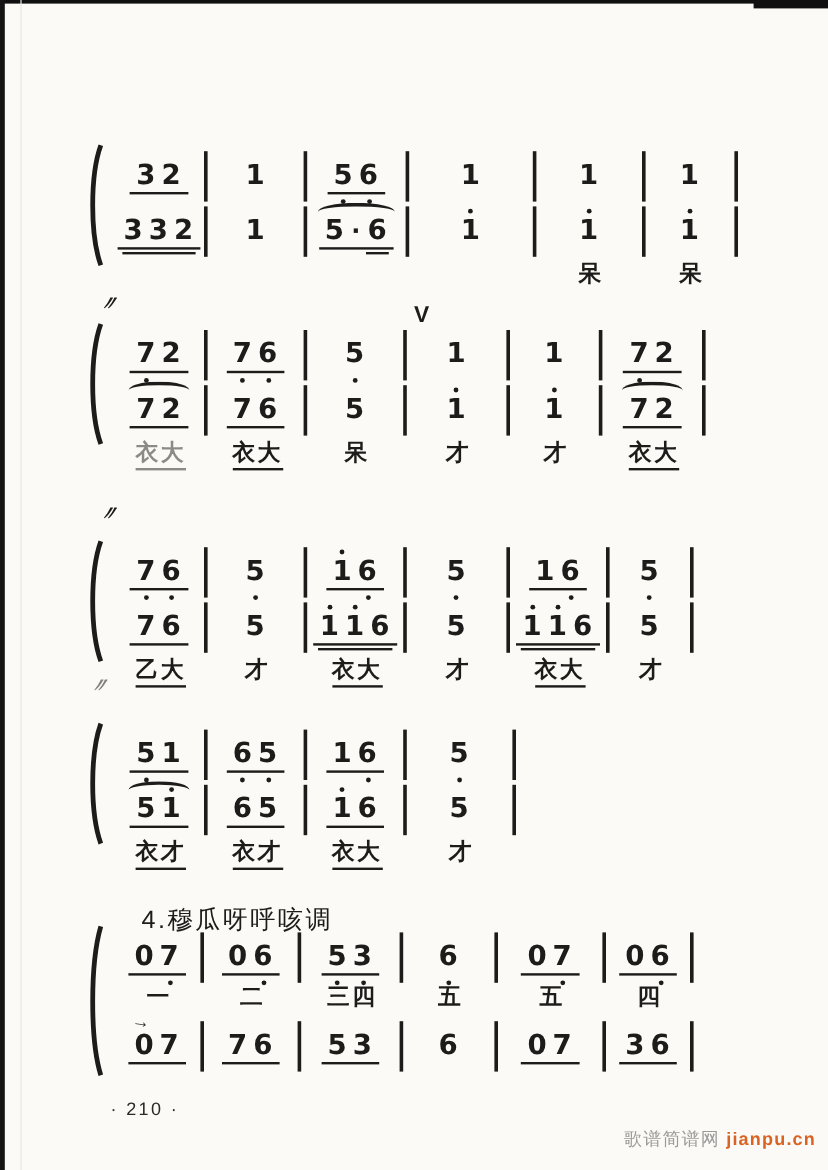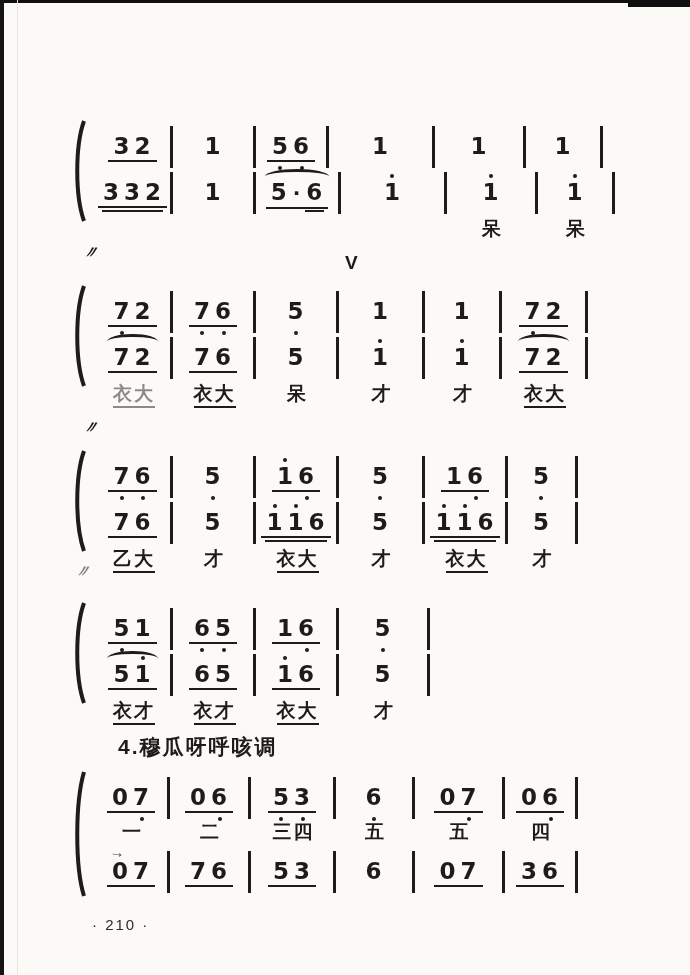--- a/index.html
+++ b/index.html
@@ -40,21 +40,21 @@
   .ly.lyul{border-bottom:2px solid var(--ink);padding-bottom:1px;}
   .ly.faded{opacity:.5;filter:blur(.3px);}
   .system[data-sys="4"] .row.lyrics{height:28px;padding-top:2px;}
 
   .mark{position:absolute;font-weight:700;color:var(--ink);}
   .ditto{font-style:italic;font-size:17px;letter-spacing:-2px;transform:skewX(-12deg);}
   .ditto.faint{opacity:.55;}
   .breath{font-size:19px;}
   .arrow{font-size:15px;opacity:.9;transform:rotate(8deg);}
 
-  .song-title{position:absolute;left:118px;top:733px;font-weight:700;font-size:21px;letter-spacing:2px;color:var(--ink);}
+  .song-title{position:absolute;left:118px;top:752px;font-weight:400;font-size:21px;letter-spacing:2px;color:var(--ink);}
   .page-number{position:absolute;left:92px;top:916px;font-size:15px;letter-spacing:2px;color:#2a2a28;}
   .watermark{position:absolute;right:10px;top:940px;font-size:15px;letter-spacing:1px;}
   .wm-name{color:#9b9b99;}
   .wm-url{color:#d96322;font-weight:700;}
 </style>
 </head>
 <body>
 
 <div id="page">
 
@@ -69,21 +69,21 @@
     </svg>
   <div class="row notes">
         <div class="mcell" style="width: 75px;">
           <span class="grp ul1"><span class="nt">3</span><span class="nt">2</span></span>
         </div>
         <div class="bar"></div>
         <div class="mcell" style="width: 80px;">
           <span class="grp ul0"><span class="nt">1</span></span>
         </div>
         <div class="bar"></div>
-        <div class="mcell" style="width: 70px;">
+        <div class="mcell" style="width: 82px;">
           <span class="grp ul1"><span class="nt">5<i class="lod"></i></span><span class="nt">6<i class="lod"></i></span></span>
         </div>
         <div class="bar"></div>
         <div class="mcell" style="width: 103px;">
           <span class="grp ul0"><span class="nt">1</span></span>
         </div>
         <div class="bar"></div>
         <div class="mcell" style="width: 88px;">
           <span class="grp ul0"><span class="nt">1</span></span>
         </div>
@@ -134,21 +134,21 @@
         </div>
         <div class="mcell" style="width: 91px;">
           <span class="ly">呆</span>
         </div>
         <div class="mcell" style="width: 77px;">
           <span class="ly">呆</span>
         </div>
       </div>
     </div>
 
-  <div class="system" data-sys="1" style="top:287px">
+  <div class="system" data-sys="1" style="top:271px">
     <svg class="bracket" width="16" height="106" viewBox="0 0 16 106">
       <path d="M13 3 C4 28, 4 78, 13 103" stroke-width="4"></path>
     </svg>
   <div class="row notes">
         <div class="mcell" style="width: 75px;">
           <span class="grp ul1"><span class="nt">7<i class="lod"></i></span><span class="nt">2</span></span>
         </div>
         <div class="bar"></div>
         <div class="mcell" style="width: 80px;">
           <span class="grp ul1"><span class="nt">7<i class="lod"></i></span><span class="nt">6<i class="lod"></i></span></span>
@@ -434,14 +434,18 @@
     </div>
 
   <span class="mark ditto" style="left:82px;top:241px">〃</span>
   <span class="mark ditto" style="left:82px;top:416px">〃</span>
   <span class="mark ditto faint" style="left:74px;top:560px">〃</span>
   <span class="mark breath" style="left:345px;top:252px">V</span>
   <span class="mark arrow" style="left:110px;top:843px">→</span>
 
   <div class="page-number">· 210 ·</div>
 
+  <div class="watermark">
+    <span class="wm-name">歌谱简谱网</span>
+    <span class="wm-url">jianpu.cn</span>
+  </div>
 
 </div>
 
 </body></html>

